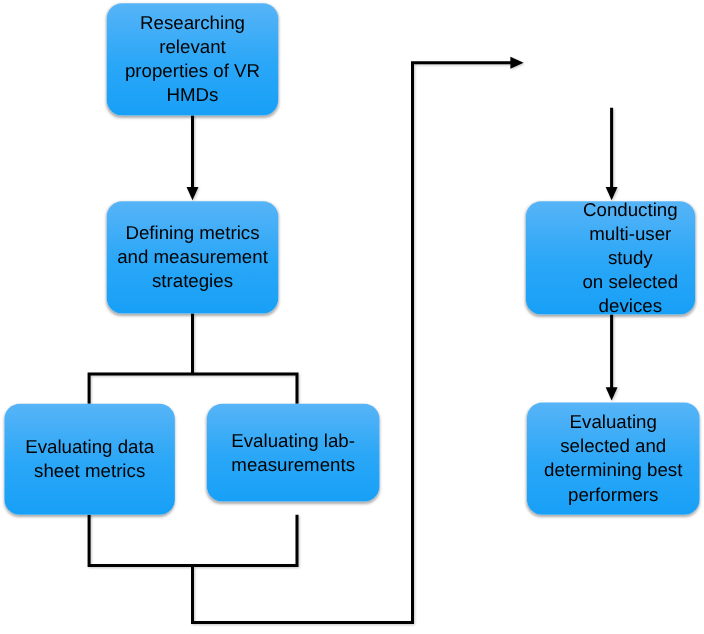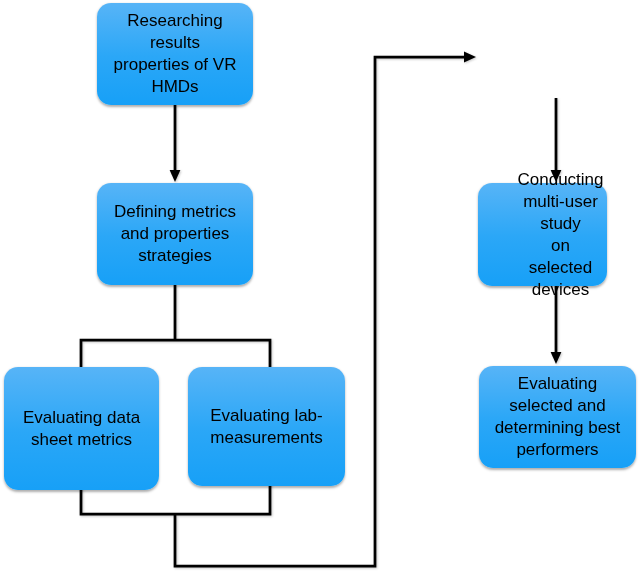--- a/index.html
+++ b/index.html
@@ -45,24 +45,24 @@
     justify-content: center;
     text-align: center;
     padding: 4px 8px;
     color: #000000;
     font-size: 17px;
     line-height: 22px;
     white-space: pre-line;
   }
   .node1 { left: 97px;  top: 3px;   width: 156px; height: 102px; }
   .node2 { left: 97px;  top: 183px; width: 156px; height: 102px; }
-  .node3 { left: 4px;   top: 367px; width: 155px; height: 123px; }
-  .node4 { left: 188px; top: 367px; width: 157px; height: 119px; }
+  .node3 { left: 4px;   top: 367px; width: 155px; height: 101px; }
+  .node4 { left: 188px; top: 367px; width: 157px; height: 89px; }
   .node5 { left: 478px; top: 3px;   width: 157px; height: 95px;  }
-  .node6 { left: 478px; top: 183px; width: 129px; height: 103px; padding-left: 44px; }
+  .node6 { left: 478px; top: 183px; width: 154px; height: 103px; padding-left: 44px; }
   .node7 { left: 479px; top: 366px; width: 157px; height: 102px; }
 </style>
 </head>
 <body>
 
 <div class="canvas">
 
   <svg class="connectors" viewBox="0 0 640 576" xmlns="http://www.w3.org/2000/svg">
 
     <path d="M175,105 L175,172"></path>
@@ -75,28 +75,28 @@
 
     <path d="M556,98 L556,172"></path>
     <polygon points="556,182 550.6,170 561.4,170"></polygon>
 
     <path d="M556,286 L556,354"></path>
     <polygon points="556,364 550.6,352 561.4,352"></polygon>
   </svg>
 
   <div class="node node1">
     <span>Researching
-results
+relevant
 properties of VR
 HMDs</span>
   </div>
 
   <div class="node node2">
     <span>Defining metrics
-and properties
+and measurement
 strategies</span>
   </div>
 
   <div class="node node3">
     <span>Evaluating data
 sheet metrics</span>
   </div>
 
   <div class="node node4">
     <span>Evaluating lab-

